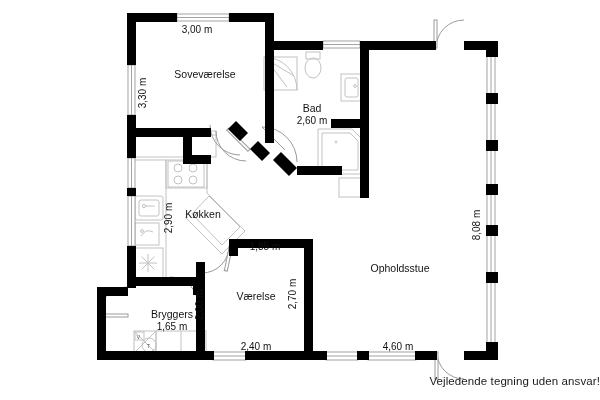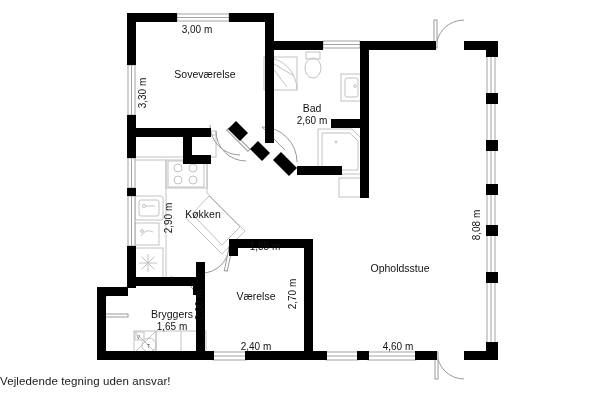--- a/index.html
+++ b/index.html
@@ -22,21 +22,21 @@
   #plan-svg {
     position: absolute;
     left: 0;
     top: 0;
   }
   .caption {
     position: absolute;
     left: 0;
     top: 375px;
     width: 600px;
-    text-align: left;
+    text-align: right;
     font-size: 11.5px;
     color: #1a1a1a;
     letter-spacing: 0.1px;
   }
   text.room-label {
     font-family: "Liberation Sans", sans-serif;
     font-size: 10.5px;
     fill: #111111;
   }
   text.dim-label {

